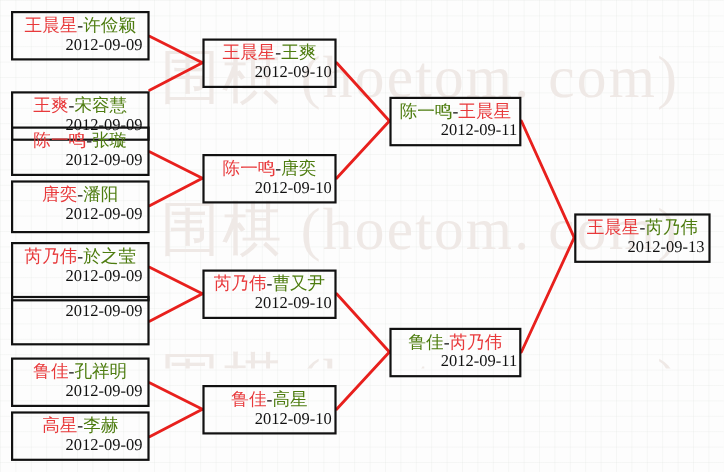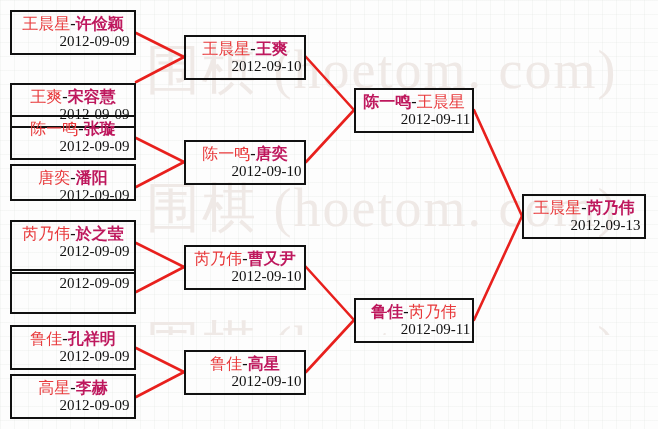--- a/index.html
+++ b/index.html
@@ -65,21 +65,21 @@
     text-align: center;
     padding-top: 3px;
     line-height: 1.08;
   }
   .players {
     font-size: 16px;
     white-space: nowrap;
     color: #111111;
   }
   .p-win  { color: #e8393b; text-align: right; }
-  .p-lose { color: #be185d; font-weight: bold; }
+  .p-lose { color: #4d7c0f; }
   .dash   { color: #111111; }
   .date {
     font-size: 15px;
     color: #111111;
     font-family: "Liberation Serif", "DejaVu Serif", serif;
     letter-spacing: 0px;
     margin-top: 1px;
     padding-left: 43px;
   }
 </style>
@@ -136,21 +136,21 @@
     <div class="date">2012-09-09</div>
   </div>
 
   <div class="match" style="left:10px;  top:115px; width:126px; height:45px;">
     <div class="players">
       <span class="p-win">陈一鸣</span><span class="dash">-</span><span class="p-lose">张璇</span>
     </div>
     <div class="date">2012-09-09</div>
   </div>
 
-  <div class="match" style="left:10px;  top:164px; width:126px; height:37px;">
+  <div class="match" style="left:10px;  top:164px; width:126px; height:48px;">
     <div class="players">
       <span class="p-win">唐奕</span><span class="dash">-</span><span class="p-lose">潘阳</span>
     </div>
     <div class="date">2012-09-09</div>
   </div>
 
   <div class="match" style="left:10px;  top:220px; width:126px; height:54px;">
     <div class="players">
       <span class="p-win">芮乃伟</span><span class="dash">-</span><span class="p-lose">於之莹</span>
     </div>

